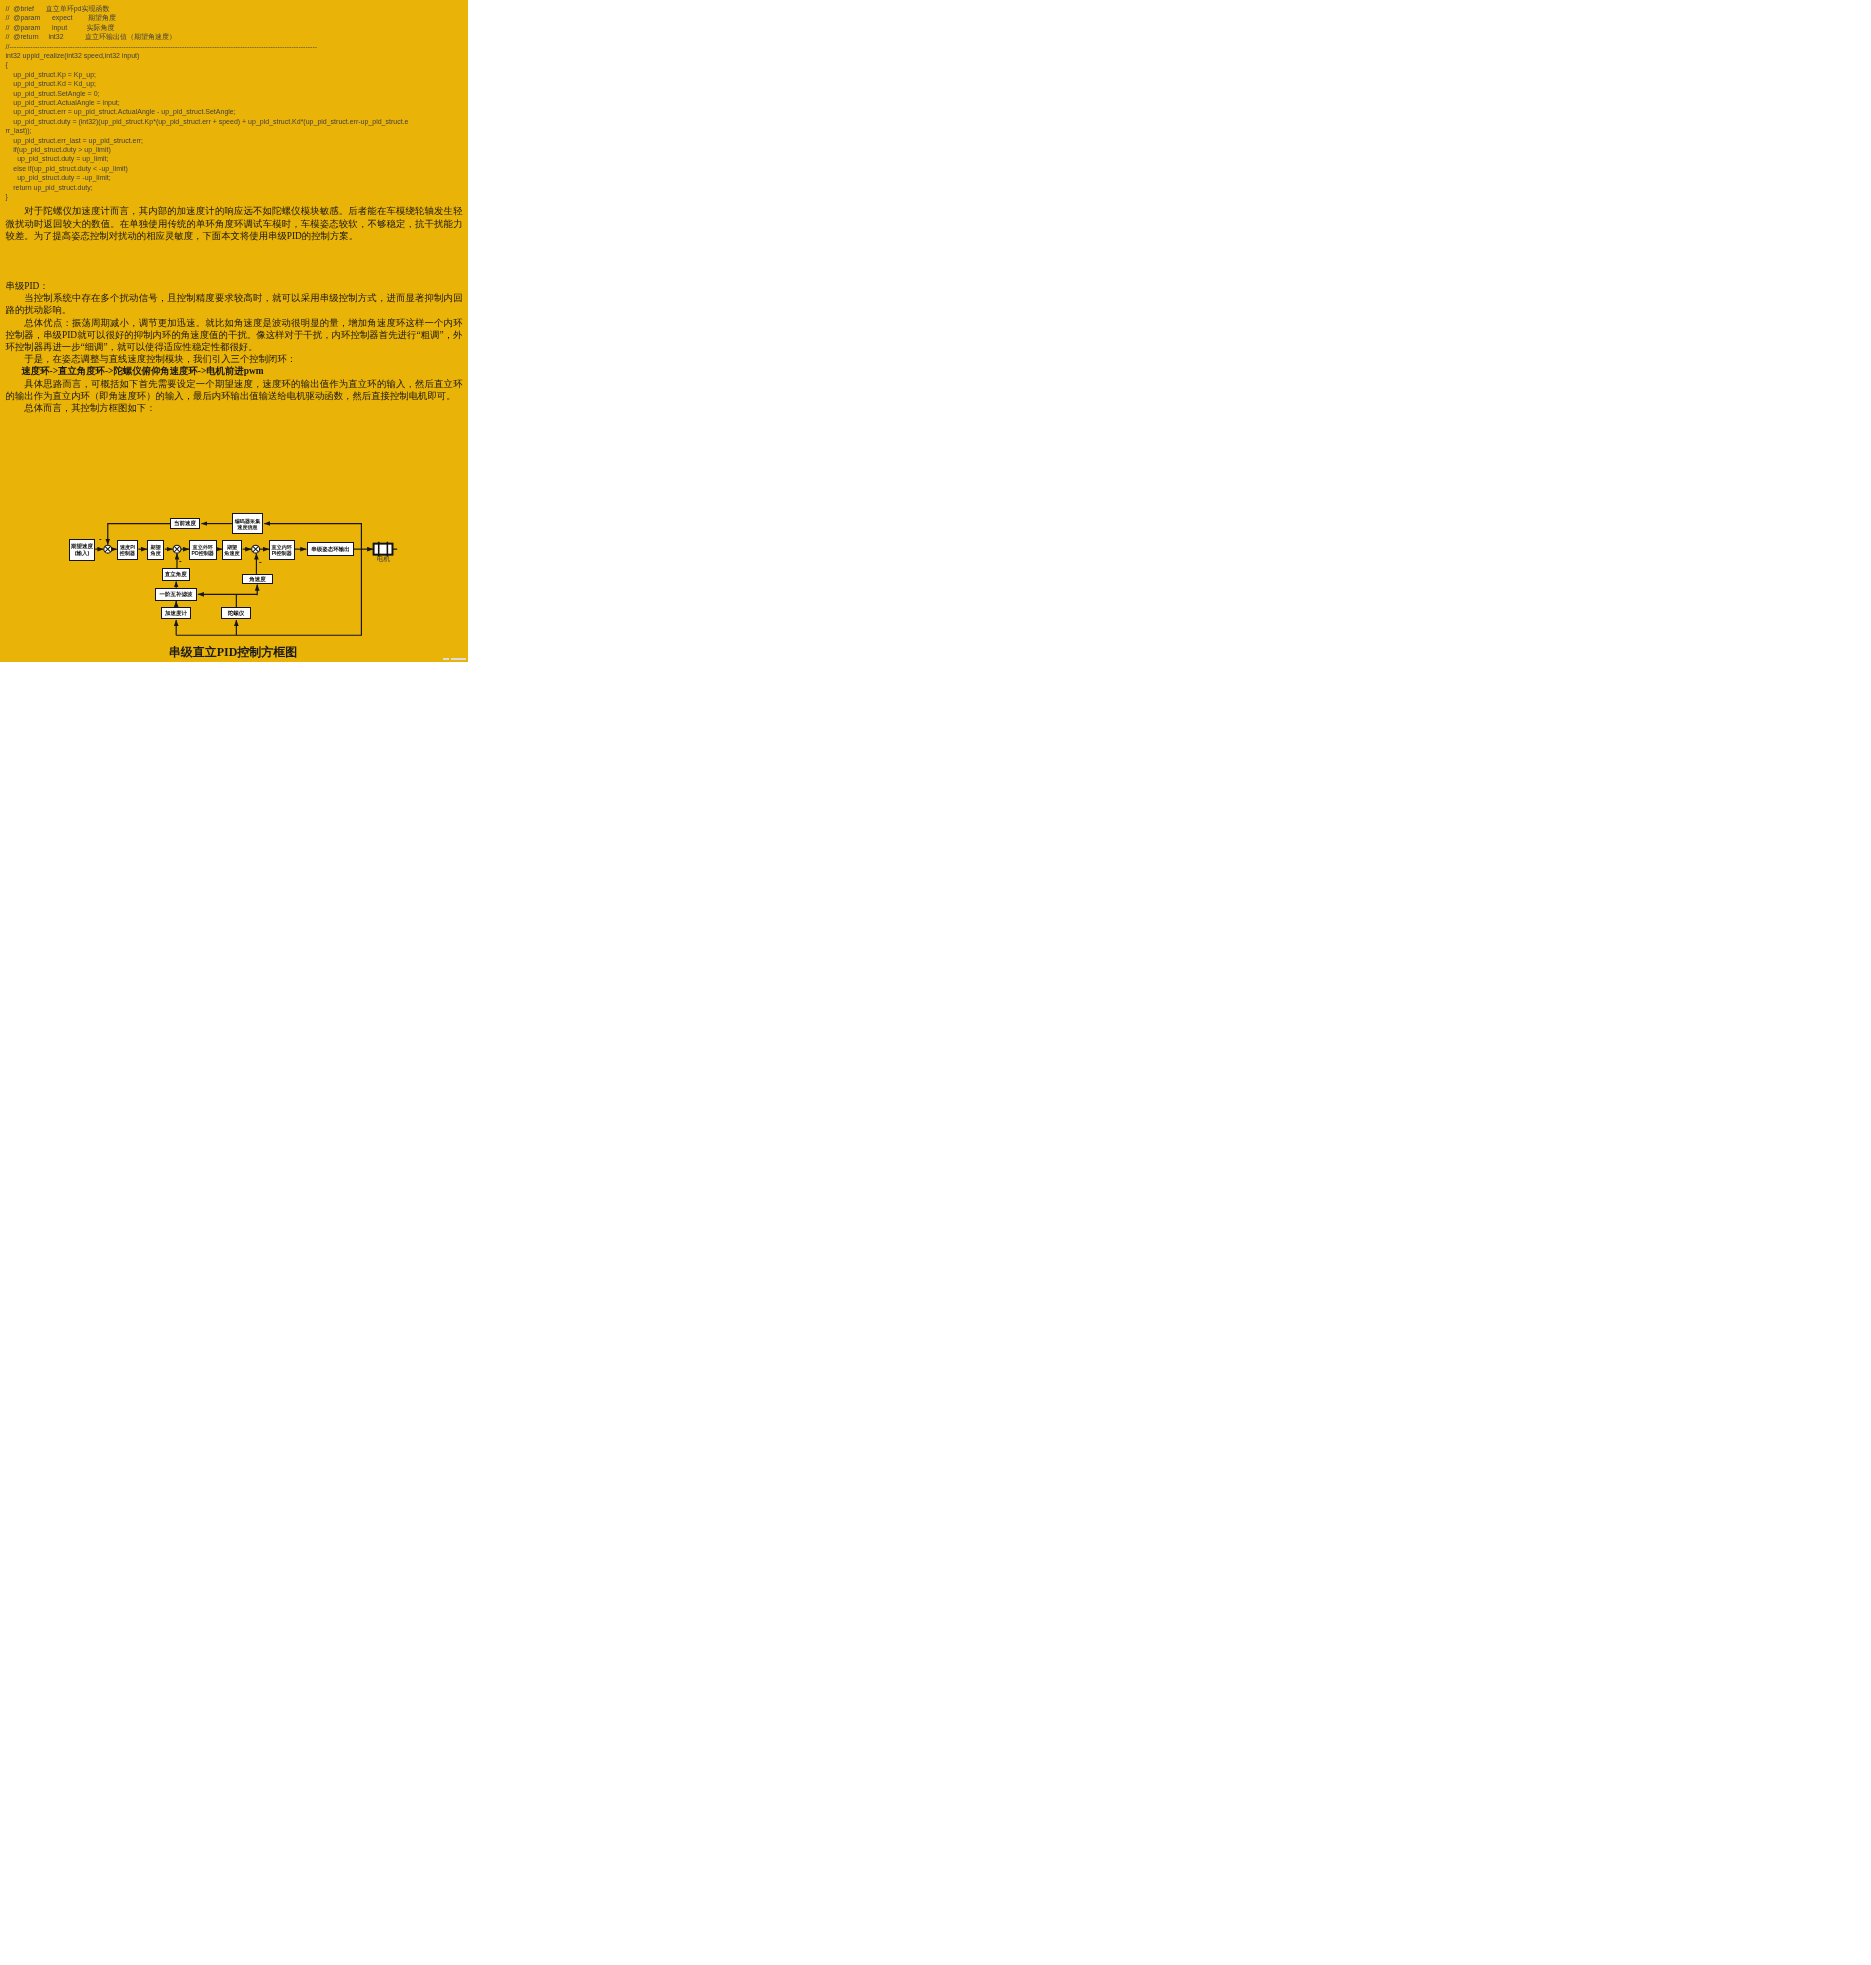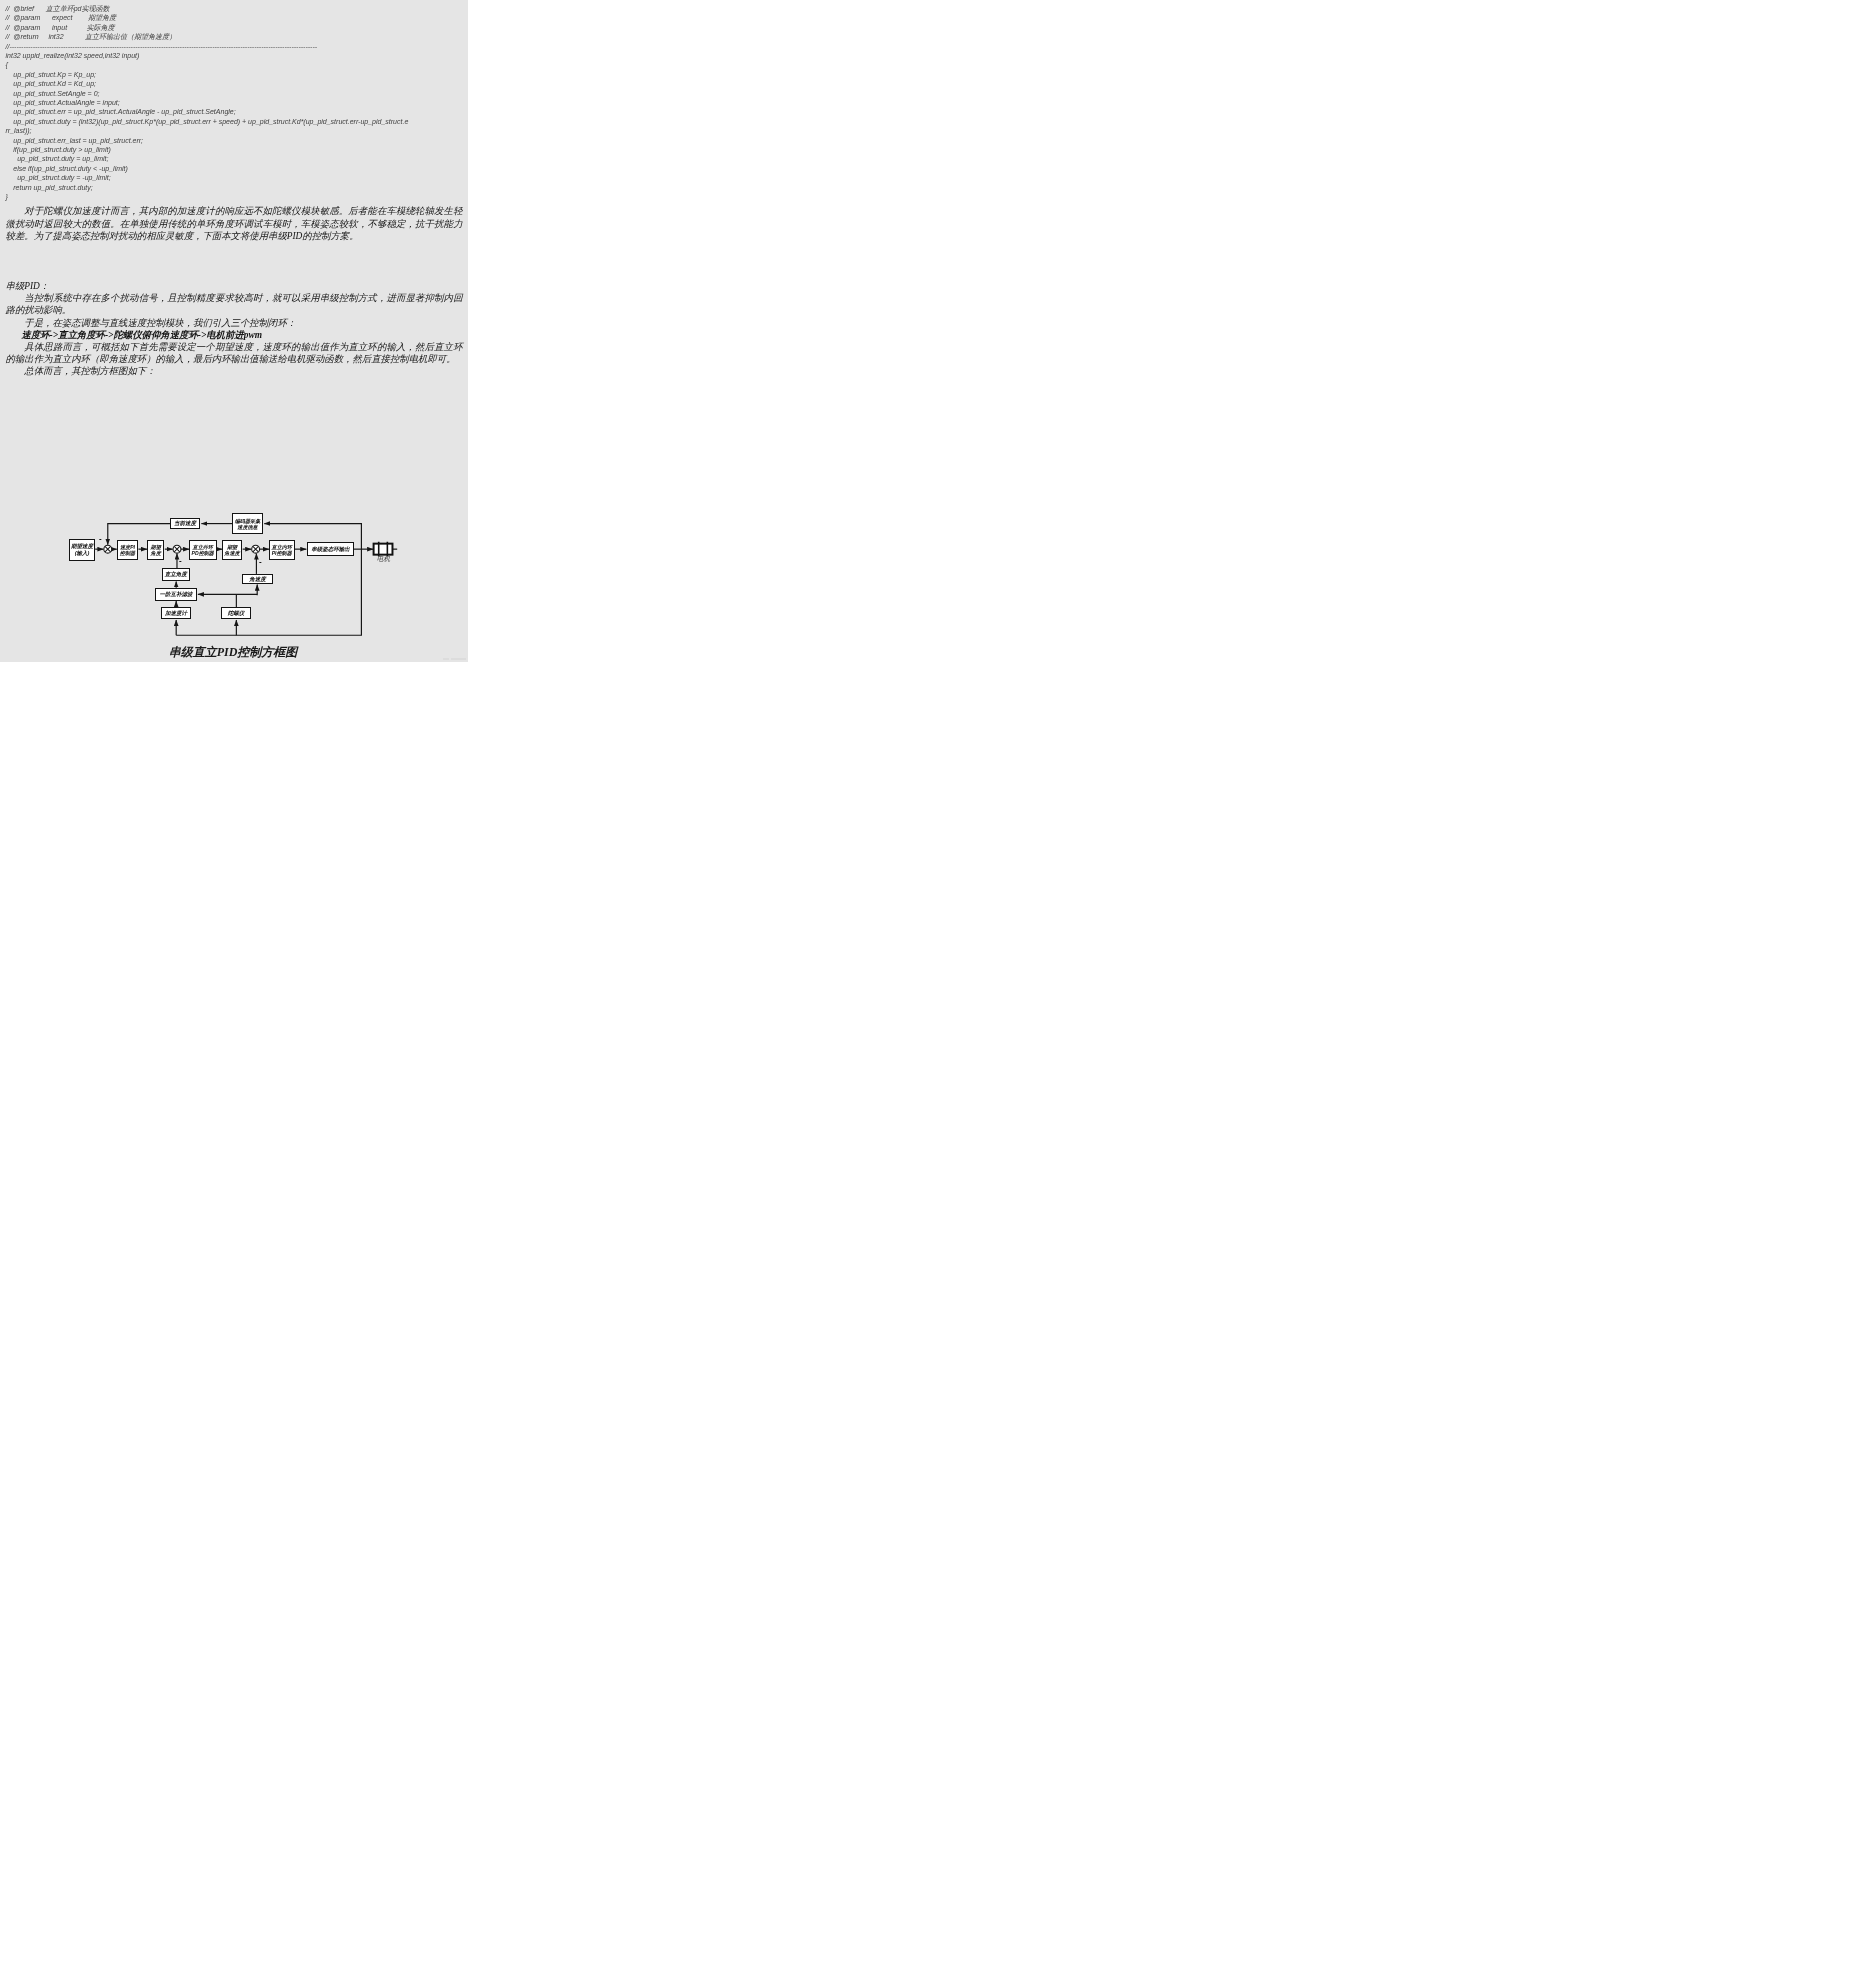--- a/index.html
+++ b/index.html
@@ -1,17 +1,17 @@
 <!DOCTYPE html>
 <html style="font-size:6.3px"><head>
 <meta charset="utf-8">
 <style>
   html,body{margin:0;padding:0;background:#ffffff;}
-  .page{position:relative;width:468px;height:662px;background:#e5e5e5;overflow:hidden;
-        font-family:"Liberation Serif",serif;font-style:italic;}
+  .page{position:relative;width:468px;height:662px;background:#eab308;overflow:hidden;
+        font-family:"Liberation Serif",serif;}
   .content{position:absolute;left:5.5px;top:0;width:457px;}
   .code-block{padding-top:3.9px;}
   .code-line{font-family:"Liberation Sans",sans-serif;font-size:7px;line-height:9.4px;
              color:#3f3f3f;white-space:pre;}
   .para{font-size:9.4px;line-height:12.2px;color:#151515;text-align:justify;
         text-indent:2em;margin:0;}
   .para.p1{margin-top:3.9px;}
   .para.head{text-indent:0;margin-top:38px;}
   .para.boldline{font-weight:bold;text-indent:1.7em;}
   
@@ -74,20 +74,21 @@
         <div class="code-line">      up_pid_struct.duty = up_limit;</div>
         <div class="code-line">    else if(up_pid_struct.duty &lt; -up_limit)</div>
         <div class="code-line">      up_pid_struct.duty = -up_limit;</div>
         <div class="code-line">    return up_pid_struct.duty;</div>
         <div class="code-line">}</div>
       </div>
 
     <p class="para p1">对于陀螺仪加速度计而言，其内部的加速度计的响应远不如陀螺仪模块敏感。后者能在车模绕轮轴发生轻微扰动时返回较大的数值。在单独使用传统的单环角度环调试车模时，车模姿态较软，不够稳定，抗干扰能力较差。为了提高姿态控制对扰动的相应灵敏度，下面本文将使用串级PID的控制方案。</p>
     <p class="para head">串级PID：</p>
     <p class="para">当控制系统中存在多个扰动信号，且控制精度要求较高时，就可以采用串级控制方式，进而显著抑制内回路的扰动影响。</p>
+    <p class="para">总体优点：振荡周期减小，调节更加迅速。就比如角速度是波动很明显的量，增加角速度环这样一个内环控制器，串级PID就可以很好的抑制内环的角速度值的干扰。像这样对于干扰，内环控制器首先进行“粗调”，外环控制器再进一步“细调”，就可以使得适应性稳定性都很好。</p>
     <p class="para">于是，在姿态调整与直线速度控制模块，我们引入三个控制闭环：</p>
     <p class="para boldline">速度环-&gt;直立角度环-&gt;陀螺仪俯仰角速度环-&gt;电机前进pwm</p>
     <p class="para">具体思路而言，可概括如下首先需要设定一个期望速度，速度环的输出值作为直立环的输入，然后直立环的输出作为直立内环（即角速度环）的输入，最后内环输出值输送给电机驱动函数，然后直接控制电机即可。</p>
     <p class="para">总体而言，其控制方框图如下：</p>
   </div>
 
   <div class="diagram">
     <svg width="468" height="151" viewBox="0 0 1190 384">
       <defs>
         <marker id="arr" markerUnits="userSpaceOnUse" markerWidth="17" markerHeight="13" refX="15.5" refY="6" orient="auto">

